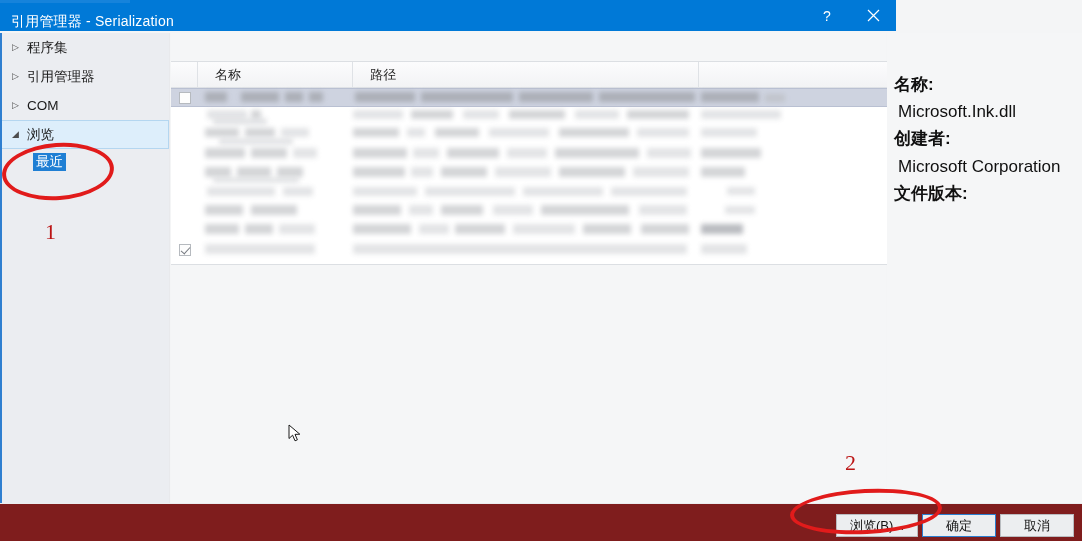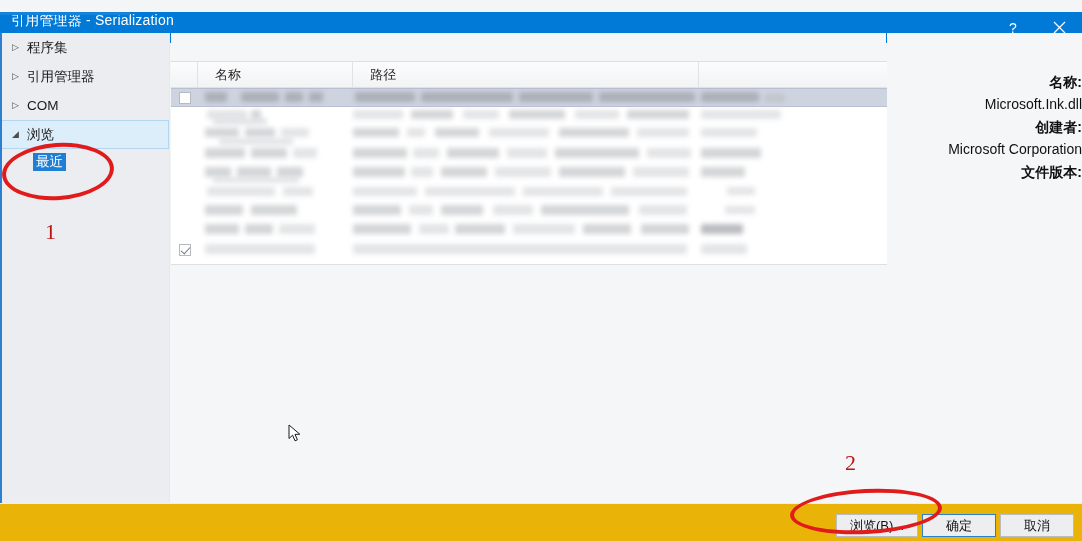--- a/index.html
+++ b/index.html
@@ -12,24 +12,24 @@
   }
   #app {
     position: relative;
     width: 1082px; height: 541px;
     background: #f4f5f6;
     overflow: hidden;
   }
 
   
   .titlebar {
-    position: absolute; left: 0; top: 12px;
-    width: 1082px; height: 31px;
+    position: absolute; left: 0; top: 0;
+    width: 896px; height: 31px;
     background: #0079d7;
-    display: flex; align-items: flex-start;
+    display: flex; align-items: flex-end;
   }
   .titlebar-notch {
     position: absolute; left: 0; top: 0;
     width: 130px; height: 3px;
     background: #1683db;
   }
   .title-text {
     color: #ffffff;
     font-size: 14px;
     margin-left: 11px;
@@ -194,33 +194,32 @@
     white-space: nowrap;
     overflow: hidden;
   }
   .searchbox .mag { padding-right: 3px; display: flex; align-items: center; }
   .searchbox .caret {
     font-size: 8px; color: #555; padding-right: 6px;
   }
   .info {
     position: absolute; left: 7px; top: 38px;
     width: 188px;
-    font-size: 14px;
+    font-size: 17px;
     color: #101010;
     line-height: 1.6;
-    text-align: right;
   }
   .info .k { font-weight: bold; }
   .info .v { padding-left: 4px; }
 
   
   .footer {
     position: absolute; left: 0; top: 503px;
     width: 1082px; height: 38px;
-    background: #eab308;
+    background: #7f1d1d;
     border-top: 1px solid #eceef0;
   }
   .btn {
     position: absolute; top: 10px;
     height: 23px;
     background: #eceef0;
     border: 1px solid #b9bcc0;
     font-size: 13px;
     color: #111;
     display: flex; align-items: center; justify-content: center;

